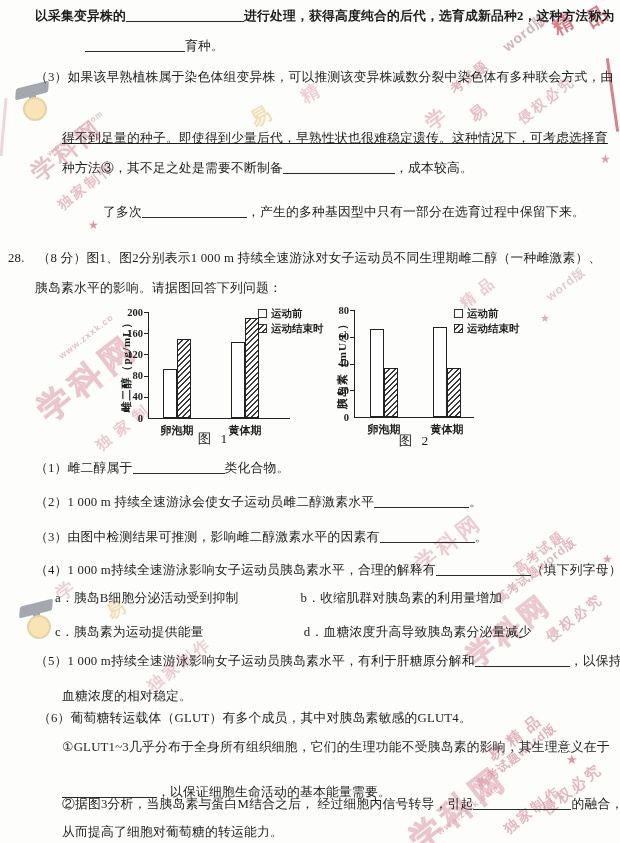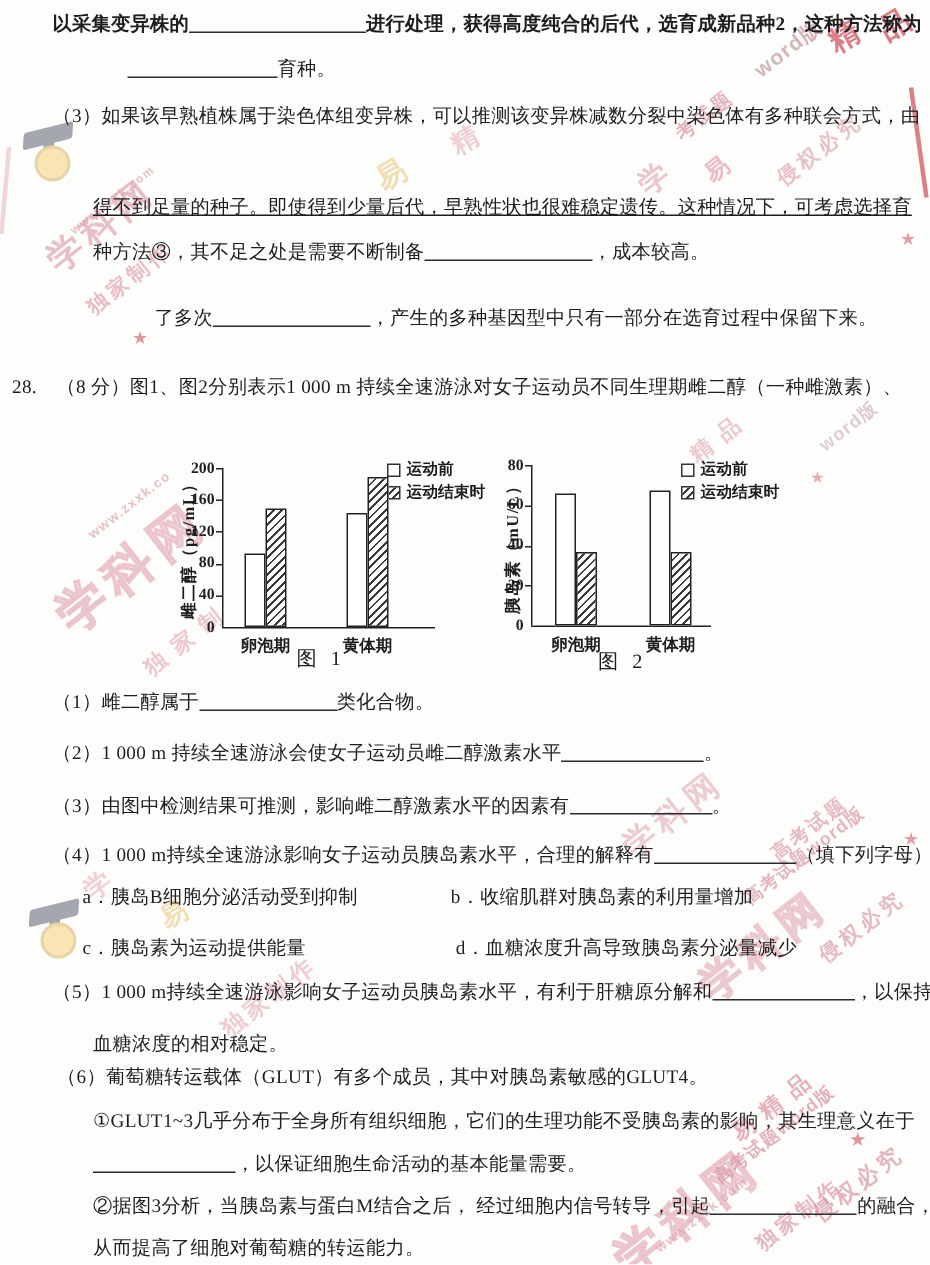--- a/index.html
+++ b/index.html
@@ -166,27 +166,28 @@
     </div>
 
   <div id="text-layer">
       <div class="line" style="left: 35px; top: 8px; font-weight: bold;"><span>以采集变异株的</span><span class="blank" style="width: 118px;"></span><span>进行处理，获得高度纯合的后代，选育成新品种2，这种方法称为</span></div>
       <div class="line" style="left: 85px; top: 38px;"><span class="blank" style="width: 100px;"></span><span>育种。</span></div>
       <div class="line" style="left: 35px; top: 69px;"><span>（3）如果该早熟植株属于染色体组变异株，可以推测该变异株减数分裂中染色体有多种联会方式，由</span></div>
       <div class="line" style="left: 62px; top: 130px; text-decoration: underline;"><span>得不到足量的种子。即使得到少量后代，早熟性状也很难稳定遗传。这种情况下，可考虑选择育</span></div>
       <div class="line" style="left: 62px; top: 160px;"><span>种方法③，其不足之处是需要不断制备</span><span class="blank" style="width: 112px;"></span><span>，成本较高。</span></div>
       <div class="line" style="left: 62px; top: 204px; margin-left: 41px;"><span>了多次</span><span class="blank" style="width: 105px;"></span><span>，产生的多种基因型中只有一部分在选育过程中保留下来。</span></div>
       <div class="line" style="left: 8px; top: 250px;"><span>28.　（8 分）图1、图2分别表示1 000 m 持续全速游泳对女子运动员不同生理期雌二醇（一种雌激素）、</span></div>
+      <div class="line" style="left: 35px; top: 280px;"><span>胰岛素水平的影响。请据图回答下列问题：</span></div>
       <div class="line" style="left: 35px; top: 460px;"><span>（1）雌二醇属于</span><span class="blank" style="width: 92px;"></span><span>类化合物。</span></div>
       <div class="line" style="left: 35px; top: 494px;"><span>（2）1 000 m 持续全速游泳会使女子运动员雌二醇激素水平</span><span class="blank" style="width: 95px;"></span><span>。</span></div>
       <div class="line" style="left: 35px; top: 529px;"><span>（3）由图中检测结果可推测，影响雌二醇激素水平的因素有</span><span class="blank" style="width: 95px;"></span><span>。</span></div>
       <div class="line" style="left: 35px; top: 562px;"><span>（4）1 000 m持续全速游泳影响女子运动员胰岛素水平，合理的解释有</span><span class="blank" style="width: 95px;"></span><span>（填下列字母）。</span></div>
       <div class="line" style="left: 55px; top: 590px;"><span>a．胰岛B细胞分泌活动受到抑制</span><span class="gapseg" style="width: 62px;"></span><span>b．收缩肌群对胰岛素的利用量增加</span></div>
       <div class="line" style="left: 55px; top: 624px;"><span>c．胰岛素为运动提供能量</span><span class="gapseg" style="width: 100px;"></span><span>d．血糖浓度升高导致胰岛素分泌量减少</span></div>
       <div class="line" style="left: 35px; top: 653px;"><span>（5）1 000 m持续全速游泳影响女子运动员胰岛素水平，有利于肝糖原分解和</span><span class="blank" style="width: 95px;"></span><span>，以保持</span></div>
       <div class="line" style="left: 62px; top: 688px;"><span>血糖浓度的相对稳定。</span></div>
       <div class="line" style="left: 38px; top: 710px;"><span>（6）葡萄糖转运载体（GLUT）有多个成员，其中对胰岛素敏感的GLUT4。</span></div>
       <div class="line" style="left: 62px; top: 739px;"><span>①GLUT1~3几乎分布于全身所有组织细胞，它们的生理功能不受胰岛素的影响，其生理意义在于</span></div>
-      <div class="line" style="left: 62px; top: 768px;"><span class="blank" style="width: 95px;"></span><span>，以保证细胞生命活动的基本能量需要。</span></div>
+      <div class="line" style="left: 62px; top: 784px;"><span class="blank" style="width: 95px;"></span><span>，以保证细胞生命活动的基本能量需要。</span></div>
       <div class="line" style="left: 62px; top: 796px;"><span>②据图3分析，当胰岛素与蛋白M结合之后， 经过细胞内信号转导，引起</span><span class="blank" style="width: 98px;"></span><span>的融合，</span></div>
       <div class="line" style="left: 62px; top: 824px;"><span>从而提高了细胞对葡萄糖的转运能力。</span></div>
     </div>
 </div>
 
 </body></html>

